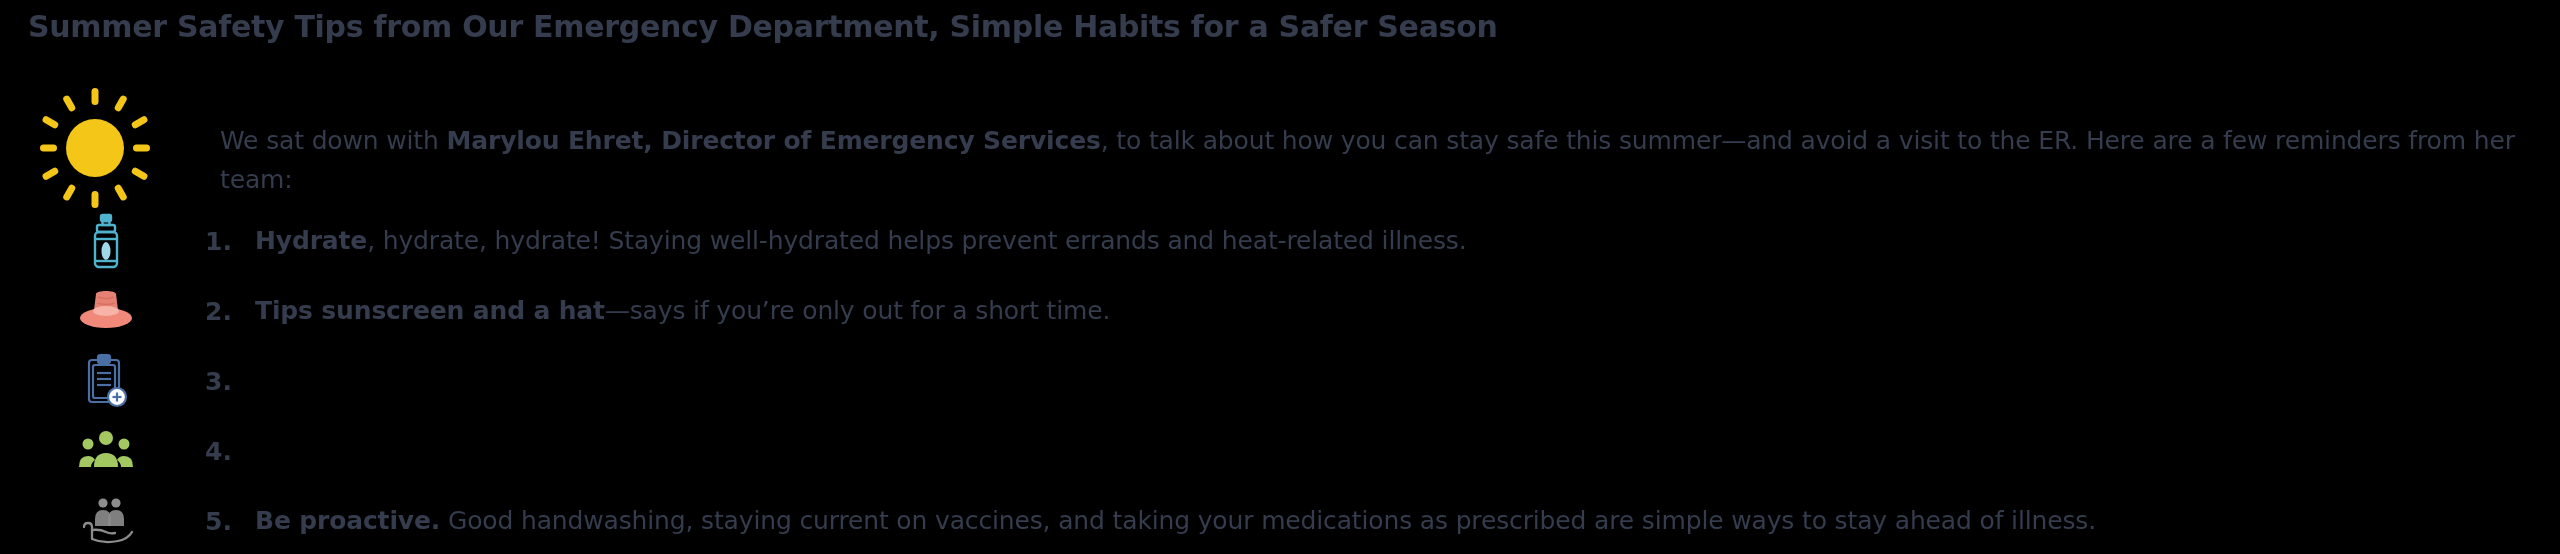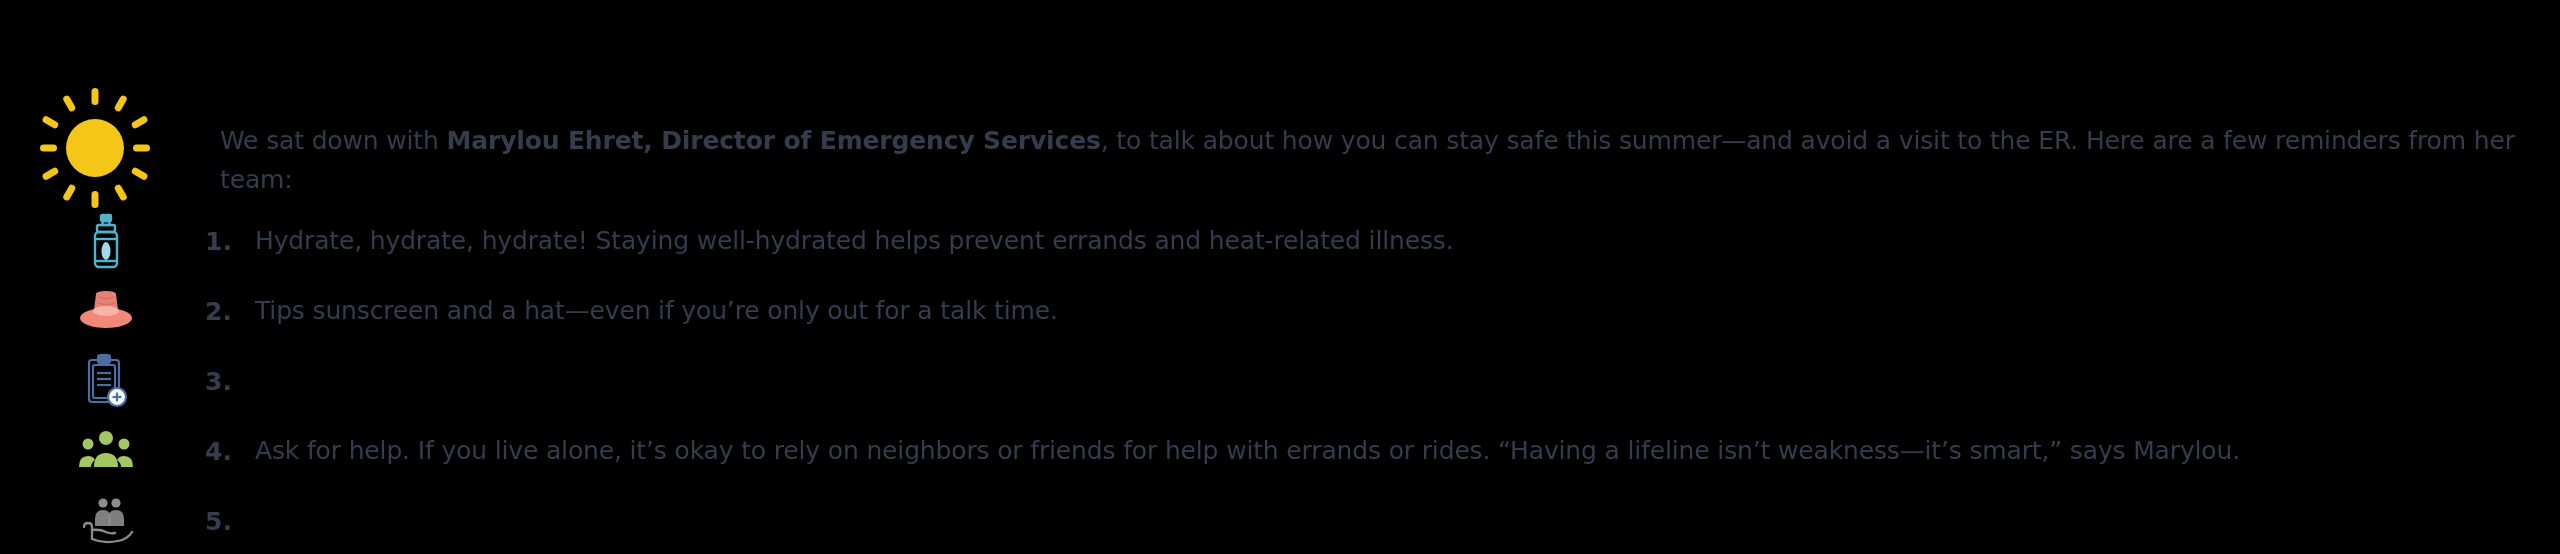--- a/index.html
+++ b/index.html
@@ -107,28 +107,29 @@
     width: 2290px;
     font-family: "DejaVu Sans", sans-serif;
     font-size: 25px;
     font-weight: 400;
     line-height: 34px;
     color: #343c4d;
     letter-spacing: -0.15px;
     white-space: nowrap;
   }
   .tip-text .tip-strong {
-    font-weight: 400;
+    font-weight: 700;
   }
 </style>
 </head>
 <body>
 
 <div class="page">
 
+  <div class="title">Summer Safety Tips from Our Emergency Department, Simple Habits for a Safer Season</div>
 
   <div class="sun-wrap">
     <svg width="130" height="120" viewBox="0 0 130 120" aria-hidden="true">
       <g fill="#F3C618">
         <circle cx="65" cy="60" r="29"></circle>
         <g>
           <rect x="61.5" y="0" width="7" height="17" rx="3.5"></rect>
           <rect x="61.5" y="103" width="7" height="17" rx="3.5"></rect>
           <rect x="10" y="56.5" width="17" height="7" rx="3.5"></rect>
           <rect x="103" y="56.5" width="17" height="7" rx="3.5"></rect>
@@ -175,21 +176,21 @@
             <ellipse cx="28" cy="30" rx="26" ry="10"></ellipse>
             <ellipse cx="28" cy="23" rx="13" ry="5" fill="#F7B3A8"></ellipse>
           </g>
           <g stroke="#D96E5E" stroke-width="1.6" fill="none" opacity="0.85">
             <path d="M20 9 q8 3 16 0"></path>
             <path d="M19 15 q9 3 18 0"></path>
           </g>
         </svg>
       </span>
       <span class="tip-num">2.</span>
-      <span class="tip-text"><span class="tip-strong">Tips sunscreen and a hat</span><span>—even if you’re only out for a talk time.</span></span>
+      <span class="tip-text"><span class="tip-strong">Tips sunscreen and a hat</span><span>—says if you’re only out for a short time.</span></span>
     </div>
 
     <div class="tip-row">
       <span class="tip-icon">
         <svg width="46" height="56" viewBox="0 0 46 56" aria-hidden="true">
           <g stroke="#4A6FA5" stroke-width="2.2" fill="none">
             <rect x="6" y="7" width="30" height="42" rx="3"></rect>
             <rect x="10" y="12" width="22" height="33" rx="2"></rect>
             <rect x="15" y="2" width="12" height="8" rx="2" fill="#4A6FA5"></rect>
             <line x1="14" y1="20" x2="28" y2="20"></line>
@@ -211,35 +212,35 @@
             <circle cx="28" cy="9" r="7"></circle>
             <path d="M16 38 q0 -14 12 -14 q12 0 12 14 z"></path>
             <circle cx="10" cy="15" r="5.5"></circle>
             <path d="M1 38 q0 -11 9 -11 q5 0 7 4 q-4 3 -4 7 z"></path>
             <circle cx="46" cy="15" r="5.5"></circle>
             <path d="M55 38 q0 -11 -9 -11 q-5 0 -7 4 q4 3 4 7 z"></path>
           </g>
         </svg>
       </span>
       <span class="tip-num">4.</span>
-      <span class="tip-text"><span class="tip-strong">Ask for help.</span><span> If you live alone, it’s okay to rely on neighbors or friends for help with errands or rides. “Having a lifeline isn’t weakness—it’s smart,” says Marylou.</span></span>
     </div>
 
     <div class="tip-row">
       <span class="tip-icon">
         <svg width="56" height="48" viewBox="0 0 56 48" aria-hidden="true">
           <g fill="#8D8D8D">
             <circle cx="25" cy="6" r="4.6"></circle>
             <circle cx="38" cy="6" r="4.6"></circle>
             <path d="M25 13 q-8 0 -8 9 l0 7 l16 0 l0 -7 q0 -9 -8 -9 z" opacity="0.9"></path>
             <path d="M38 13 q-8 0 -8 9 l0 7 l16 0 l0 -7 q0 -9 -8 -9 z" opacity="0.9"></path>
           </g>
           <g stroke="#8D8D8D" stroke-width="2.3" fill="none" stroke-linecap="round" stroke-linejoin="round">
             <path d="M6 30 q0 -4 4 -4 q4 0 4 4 l0 12 q12 5 26 2 q10 -2 14 -9"></path>
             <path d="M14 33 q8 -1 14 2 q4 2 9 1"></path>
           </g>
         </svg>
       </span>
       <span class="tip-num">5.</span>
+      <span class="tip-text"><span class="tip-strong">Be proactive.</span><span> Good handwashing, staying current on vaccines, and taking your medications as prescribed are simple ways to stay ahead of illness.</span></span>
     </div>
 
   </div>
 </div>
 
 </body></html>

